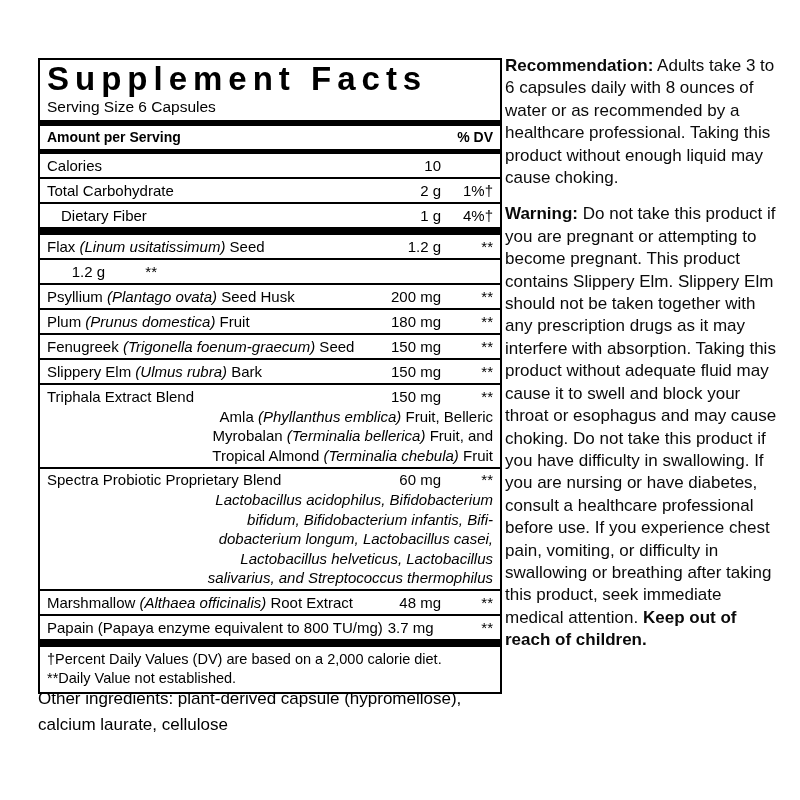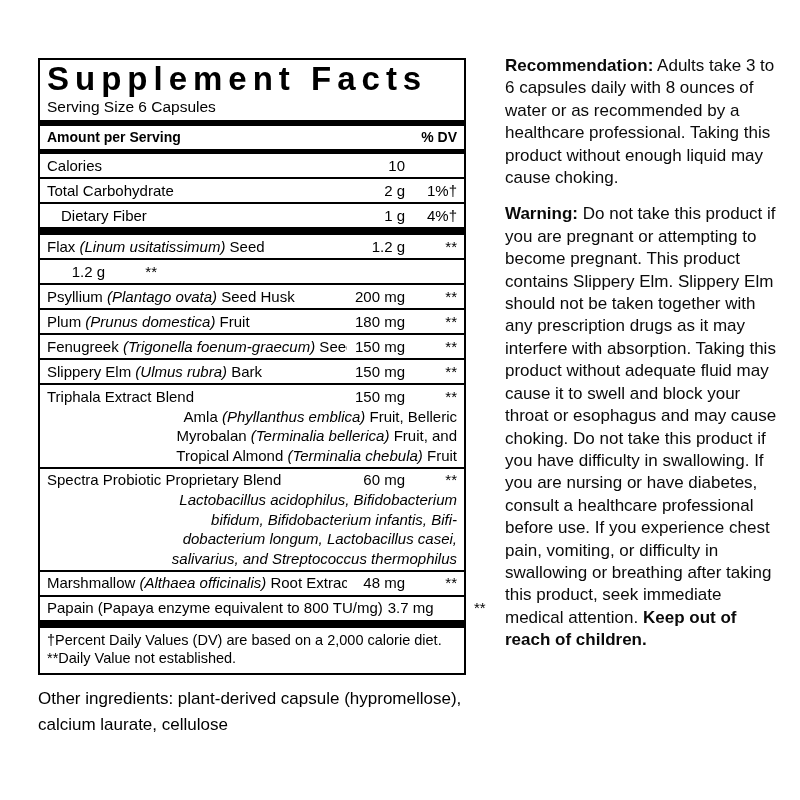--- a/index.html
+++ b/index.html
@@ -6,21 +6,21 @@
   html, body { margin: 0; padding: 0; }
   body {
     width: 800px; height: 800px; position: relative;
     background: #ffffff; color: #000000;
     font-family: "Liberation Sans", sans-serif;
     overflow: hidden;
   }
 
   
   .facts {
-    position: absolute; left: 38px; top: 58px; width: 428px;
+    position: absolute; left: 38px; top: 58px; width: 464px;
     border: 2px solid #000; background: #fff;
   }
   .title {
     font-weight: bold; font-size: 33px; line-height: 36px;
     letter-spacing: 6px; padding: 1px 2px 0 7px;
     white-space: nowrap; overflow: hidden;
   }
   .srv {
     display: flex; justify-content: space-between;
     font-size: 15.5px; line-height: 20px; padding: 0 7px 3px 7px;
@@ -172,20 +172,21 @@
 
   <div class="row">
     <div class="main">
       <span class="nm"><span>Spectra Probiotic Proprietary Blend</span></span>
       <span class="amt">60 mg</span>
       <span class="dv">**</span>
     </div>
     <div class="sub it">Lactobacillus acidophilus, Bifidobacterium</div>
     <div class="sub it">bifidum, Bifidobacterium infantis, Bifi-</div>
     <div class="sub it">dobacterium longum, Lactobacillus casei,</div>
+    <div class="sub it">Lactobacillus helveticus, Lactobacillus</div>
     <div class="sub it">salivarius, and Streptococcus thermophilus</div>
   </div>
   <div class="bar hl"></div>
 
   <div class="row">
     <div class="main">
       <span class="nm"><span>Marshmallow </span><i>(Althaea officinalis)</i><span> Root Extract</span></span>
       <span class="amt">48 mg</span>
       <span class="dv">**</span>
     </div>

